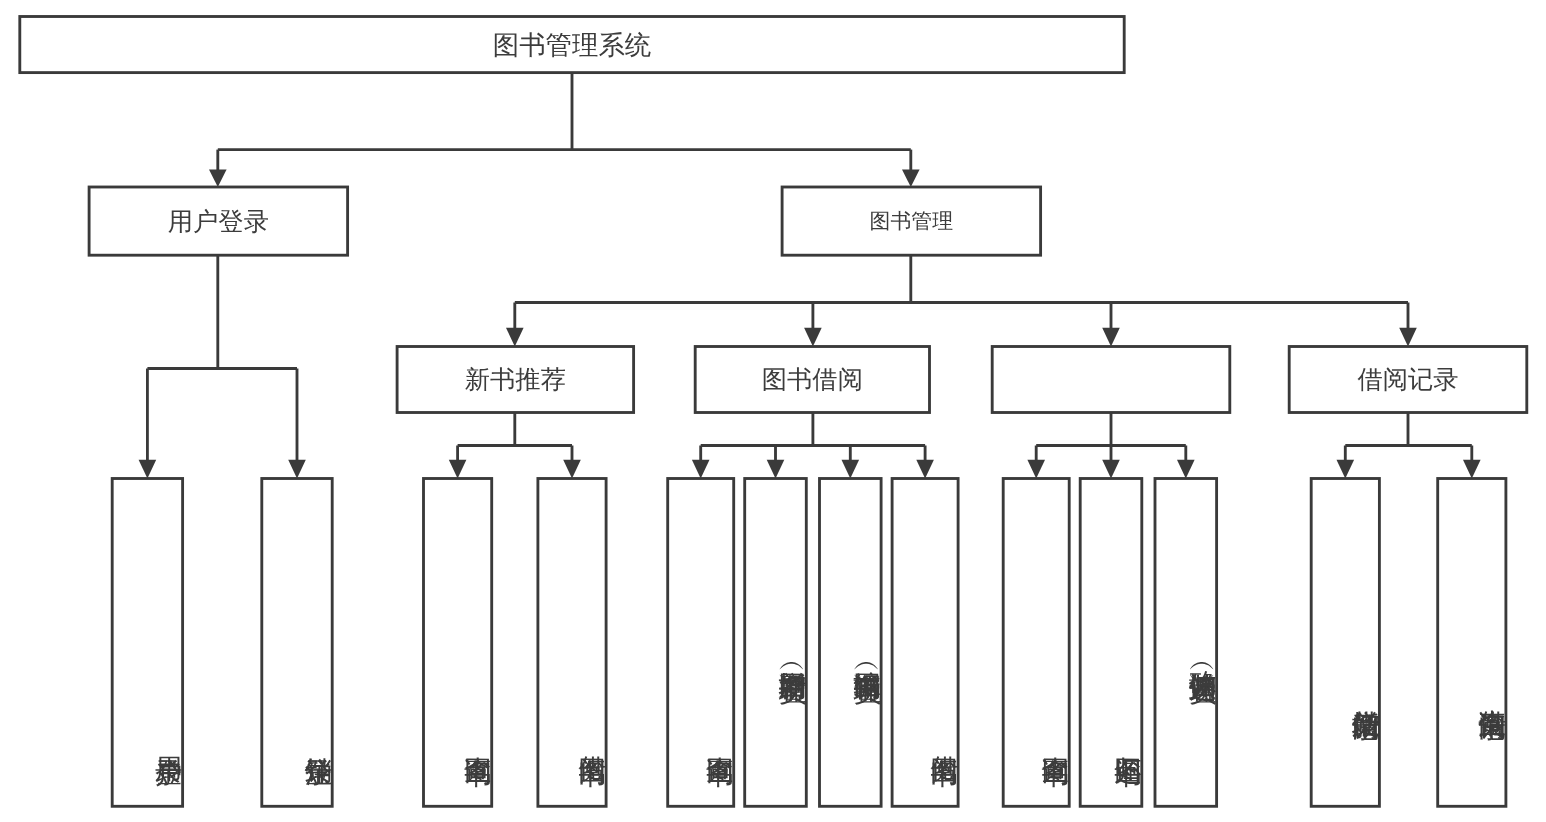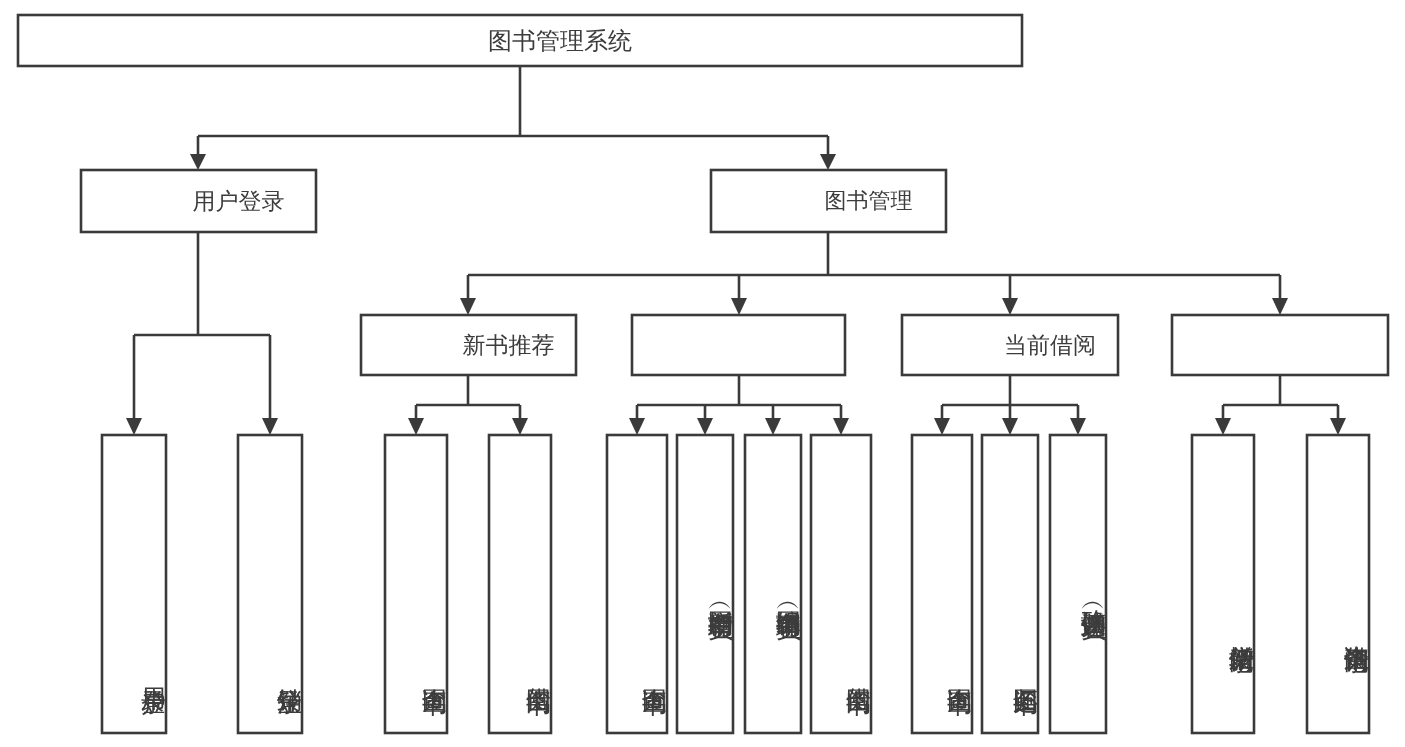--- a/index.html
+++ b/index.html
@@ -17,21 +17,21 @@
   .vlabel-wrap{
     position:absolute;display:flex;align-items:flex-start;justify-content:center;
     writing-mode:vertical-rl;text-orientation:upright;
     font-family:"DejaVu Sans","Liberation Sans",sans-serif;
     font-size:25px;line-height:1.04;color:#3c3c3c;
     letter-spacing:1px;white-space:nowrap;pointer-events:none;
   }
   .hlabel-wrap{
     position:absolute;display:flex;align-items:center;justify-content:center;
     font-family:"DejaVu Sans","Liberation Sans",sans-serif;
-    color:#3c3c3c;white-space:nowrap;pointer-events:none;padding-left:40px;
+    color:#3c3c3c;white-space:nowrap;pointer-events:none;
   }
   #watermark{
     position:absolute;right:8px;bottom:4px;
     font-family:"DejaVu Sans","Liberation Sans",sans-serif;
     font-size:19px;color:#b9b9b9;letter-spacing:0.5px;white-space:nowrap;
     pointer-events:none;
   }
 </style>
 </head>
 <body>
@@ -137,24 +137,25 @@
       <rect class="node-box" x="1050" y="435" width="56" height="298"></rect>
 
       <rect class="node-box" x="1192" y="435" width="62" height="298"></rect>
       <rect class="node-box" x="1307" y="435" width="62" height="298"></rect>
     </g>
   </svg>
 
   <div class="hlabel-wrap" style="left:18px;top:15px;width:1004px;height:51px;font-size:24px;">图书管理系统</div>
 
   <div class="hlabel-wrap" style="left:81px;top:170px;width:235px;height:62px;font-size:23px;">用户登录</div>
-  <div class="hlabel-wrap" style="left:711px;top:170px;width:235px;height:62px;font-size:22px;">图书管理</div>
+  <div class="hlabel-wrap" style="left:711px;top:170px;width:235px;height:62px;font-size:19px;">图书管理</div>
 
   <div class="hlabel-wrap" style="left:361px;top:315px;width:215px;height:60px;font-size:23px;border-radius:14px;">新书推荐</div>
-  <div class="hlabel-wrap" style="left:902px;top:315px;width:216px;height:60px;font-size:23px;">当前借阅</div>
+  <div class="hlabel-wrap" style="left:632px;top:315px;width:213px;height:60px;font-size:23px;">图书借阅</div>
+  <div class="hlabel-wrap" style="left:1172px;top:315px;width:216px;height:60px;font-size:23px;">借阅记录</div>
 
   <div class="vlabel-wrap" style="left:102px;top:435px;width:64px;height:298px;padding-top:86px;">用户登录</div>
   <div class="vlabel-wrap" style="left:238px;top:435px;width:64px;height:298px;padding-top:86px;">注销登录</div>
 
   <div class="vlabel-wrap" style="left:385px;top:435px;width:62px;height:298px;padding-top:86px;">查询图书</div>
   <div class="vlabel-wrap" style="left:489px;top:435px;width:62px;height:298px;padding-top:86px;">借阅图书</div>
 
   <div class="vlabel-wrap" style="left:607px;top:435px;width:60px;height:298px;padding-top:86px;">查询图书</div>
   <div class="vlabel-wrap" style="left:677px;top:435px;width:56px;height:298px;padding-top:10px;">新增图书（管理员）</div>
   <div class="vlabel-wrap" style="left:745px;top:435px;width:56px;height:298px;padding-top:10px;">编辑图书（管理员）</div>

